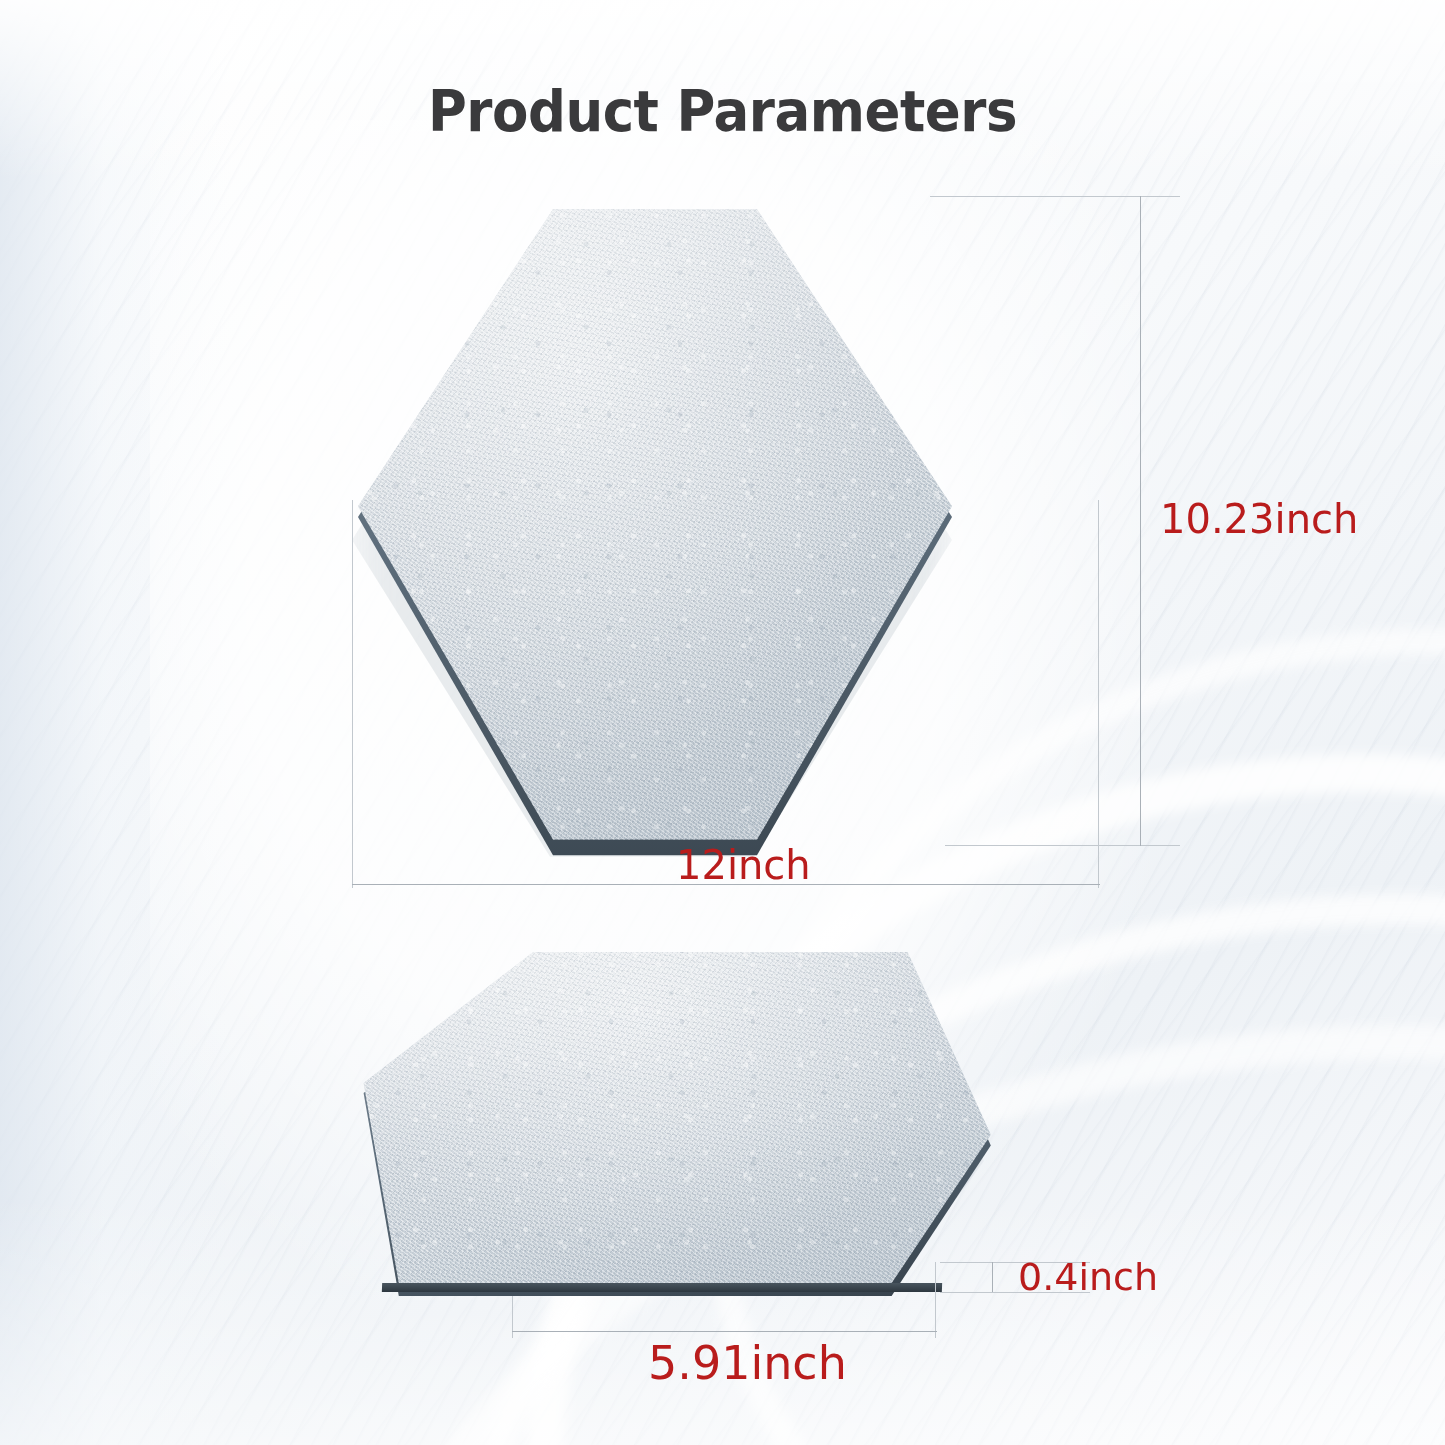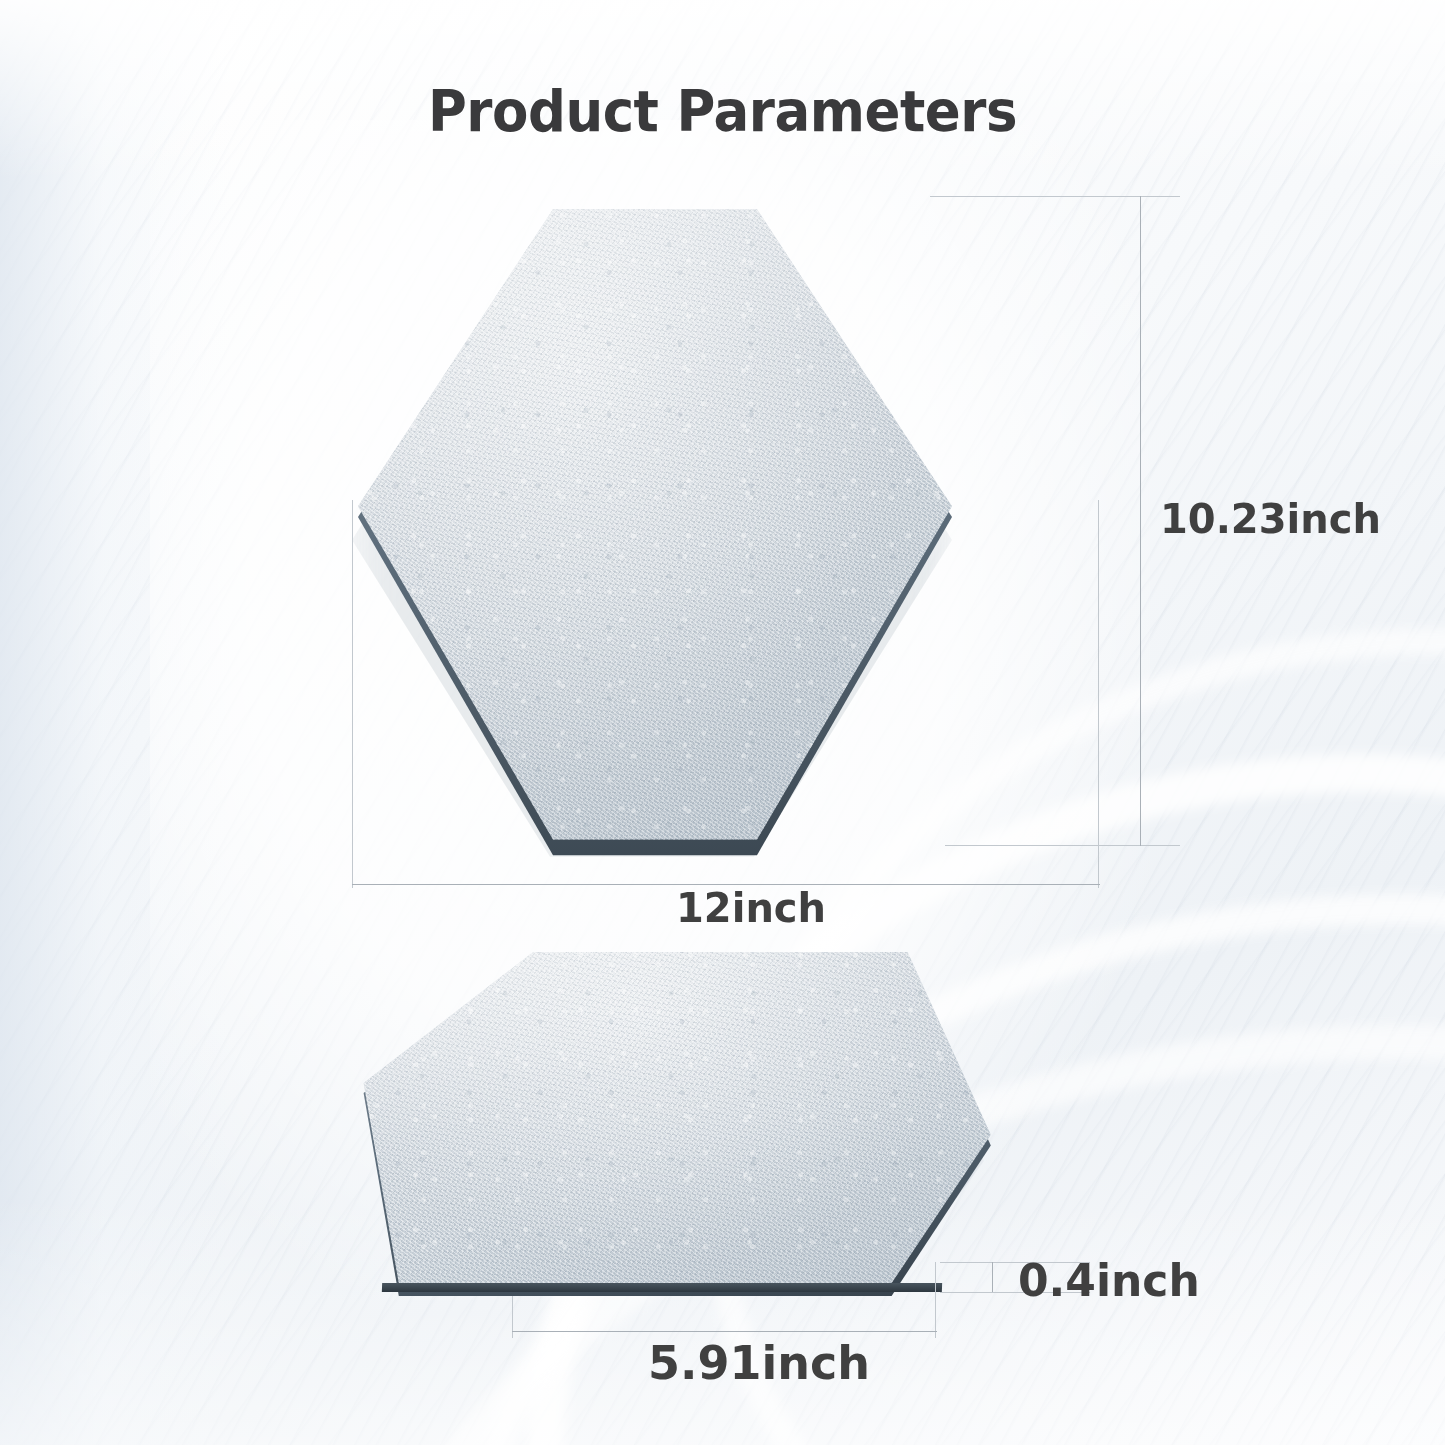--- a/index.html
+++ b/index.html
@@ -104,23 +104,23 @@
   .dline {
     position: absolute;
     background: #a9b0b7;
   }
   .dline.h { height: 1px; }
   .dline.v { width: 1px; }
   .dline.faint { background: #c2c8ce; }
 
   .dlabel {
     position: absolute;
-    color: #404040;
+    color: #b91c1c;
     font-family: "DejaVu Sans", sans-serif;
-    font-weight: 700;
+    font-weight: 400;
     white-space: nowrap;
   }
 
   
   .panel-top {
     position: absolute;
     left: 332px;
     top: 180px;
     width: 640px;
     height: 680px;
@@ -269,38 +269,38 @@
   </div>
 
   <div class="dline h faint" style="left:930px; top:196px; width:250px;"></div>
   <div class="dline h faint" style="left:945px; top:845px; width:235px;"></div>
   <div class="dline v" style="left:1140px; top:196px; height:650px;"></div>
   <div class="dlabel nosel" style="left:1160px; top:496px; font-size:40px;">10.23inch</div>
 
   <div class="dline v faint" style="left:352px; top:500px; height:388px;"></div>
   <div class="dline v faint" style="left:1098px; top:500px; height:388px;"></div>
   <div class="dline h" style="left:352px; top:884px; width:748px;"></div>
-  <div class="dlabel nosel" style="left:676px; top:885px; font-size:40px;">12inch</div>
+  <div class="dlabel nosel" style="left:676px; top:842px; font-size:40px;">12inch</div>
 
   <div class="panel-bot">
     <div class="hexfig">
       <div class="hexp-shadow"></div>
       <div class="hexp-side"></div>
       <div class="hexp-top">
         <div class="felt"></div>
         <div class="felt-speck"></div>
         <div class="hex-top-hi"></div>
       </div>
       <div class="hexp-bottom-edge"></div>
     </div>
   </div>
 
   <div class="dline h faint" style="left:940px; top:1262px; width:150px;"></div>
   <div class="dline h faint" style="left:940px; top:1292px; width:150px;"></div>
   <div class="dline v" style="left:992px; top:1262px; height:30px;"></div>
-  <div class="dlabel nosel" style="left:1018px; top:1255px; font-size:44px;">0.4inch</div>
+  <div class="dlabel nosel" style="left:1018px; top:1255px; font-size:38px;">0.4inch</div>
 
   <div class="dline v faint" style="left:512px; top:1296px; height:42px;"></div>
   <div class="dline v faint" style="left:935px; top:1262px; height:76px;"></div>
   <div class="dline h" style="left:512px; top:1331px; width:425px;"></div>
   <div class="dlabel nosel" style="left:648px; top:1336px; font-size:46px;">5.91inch</div>
 
 </div>
 
 </body></html>

